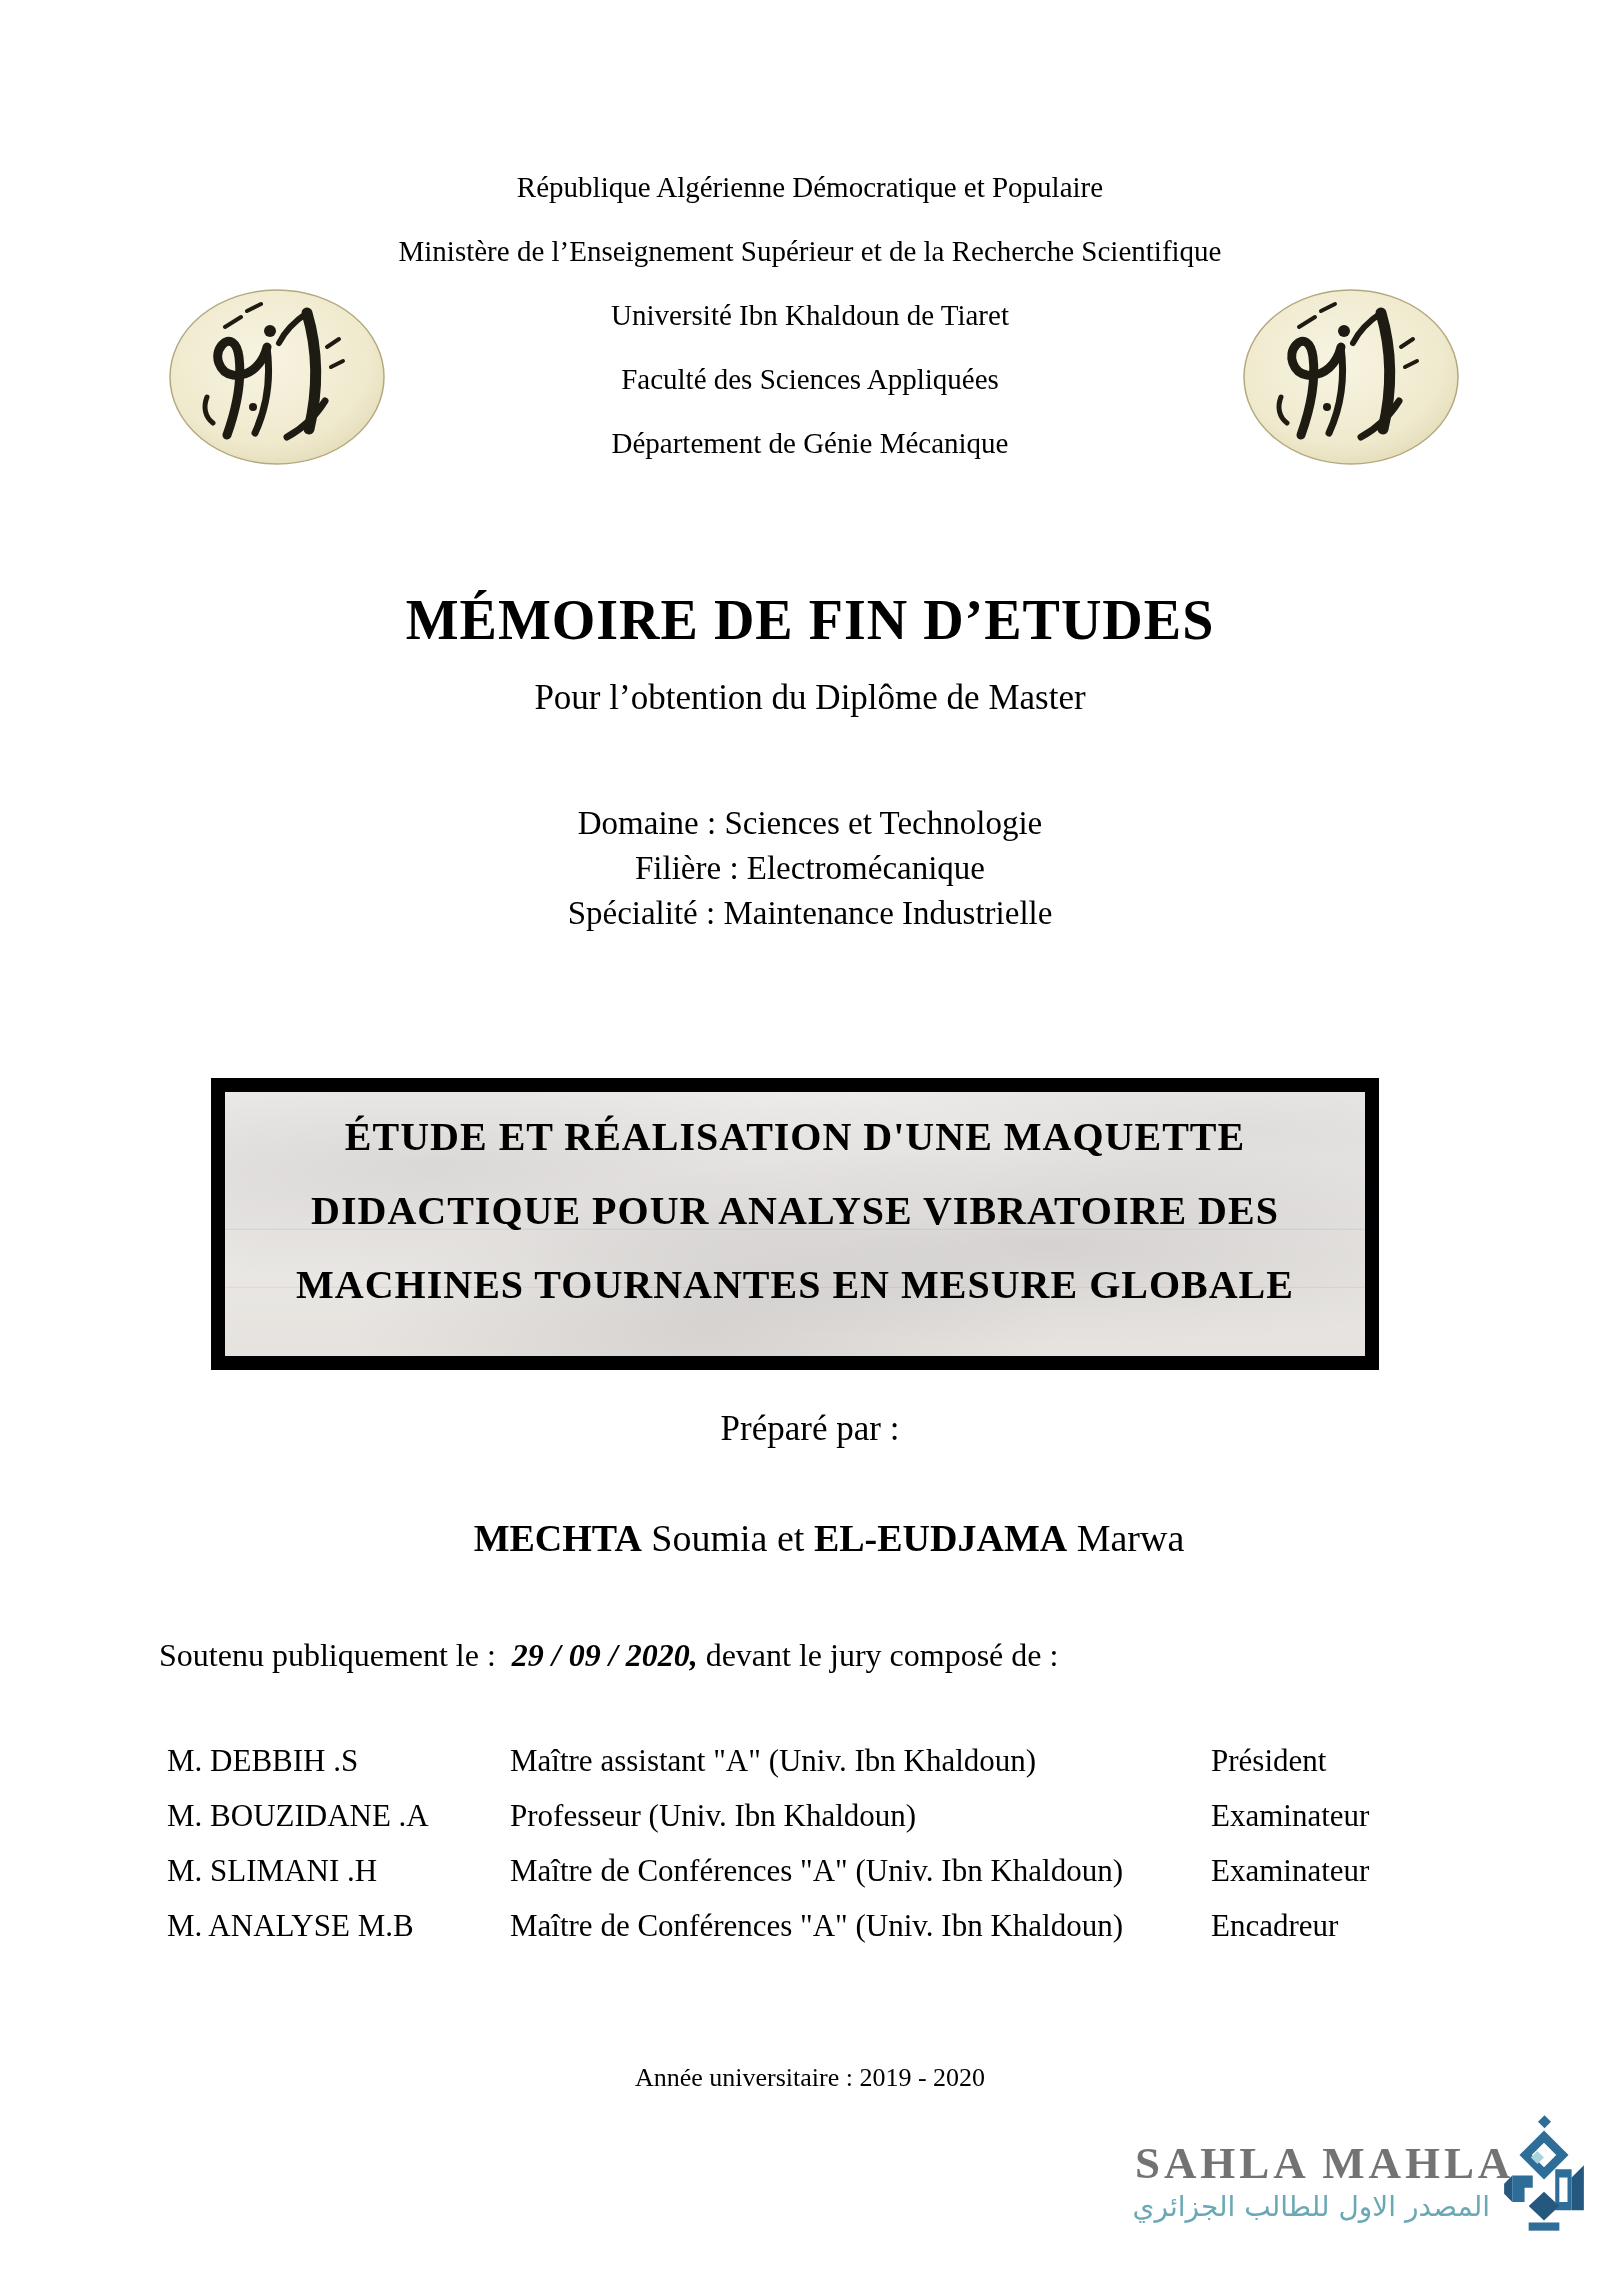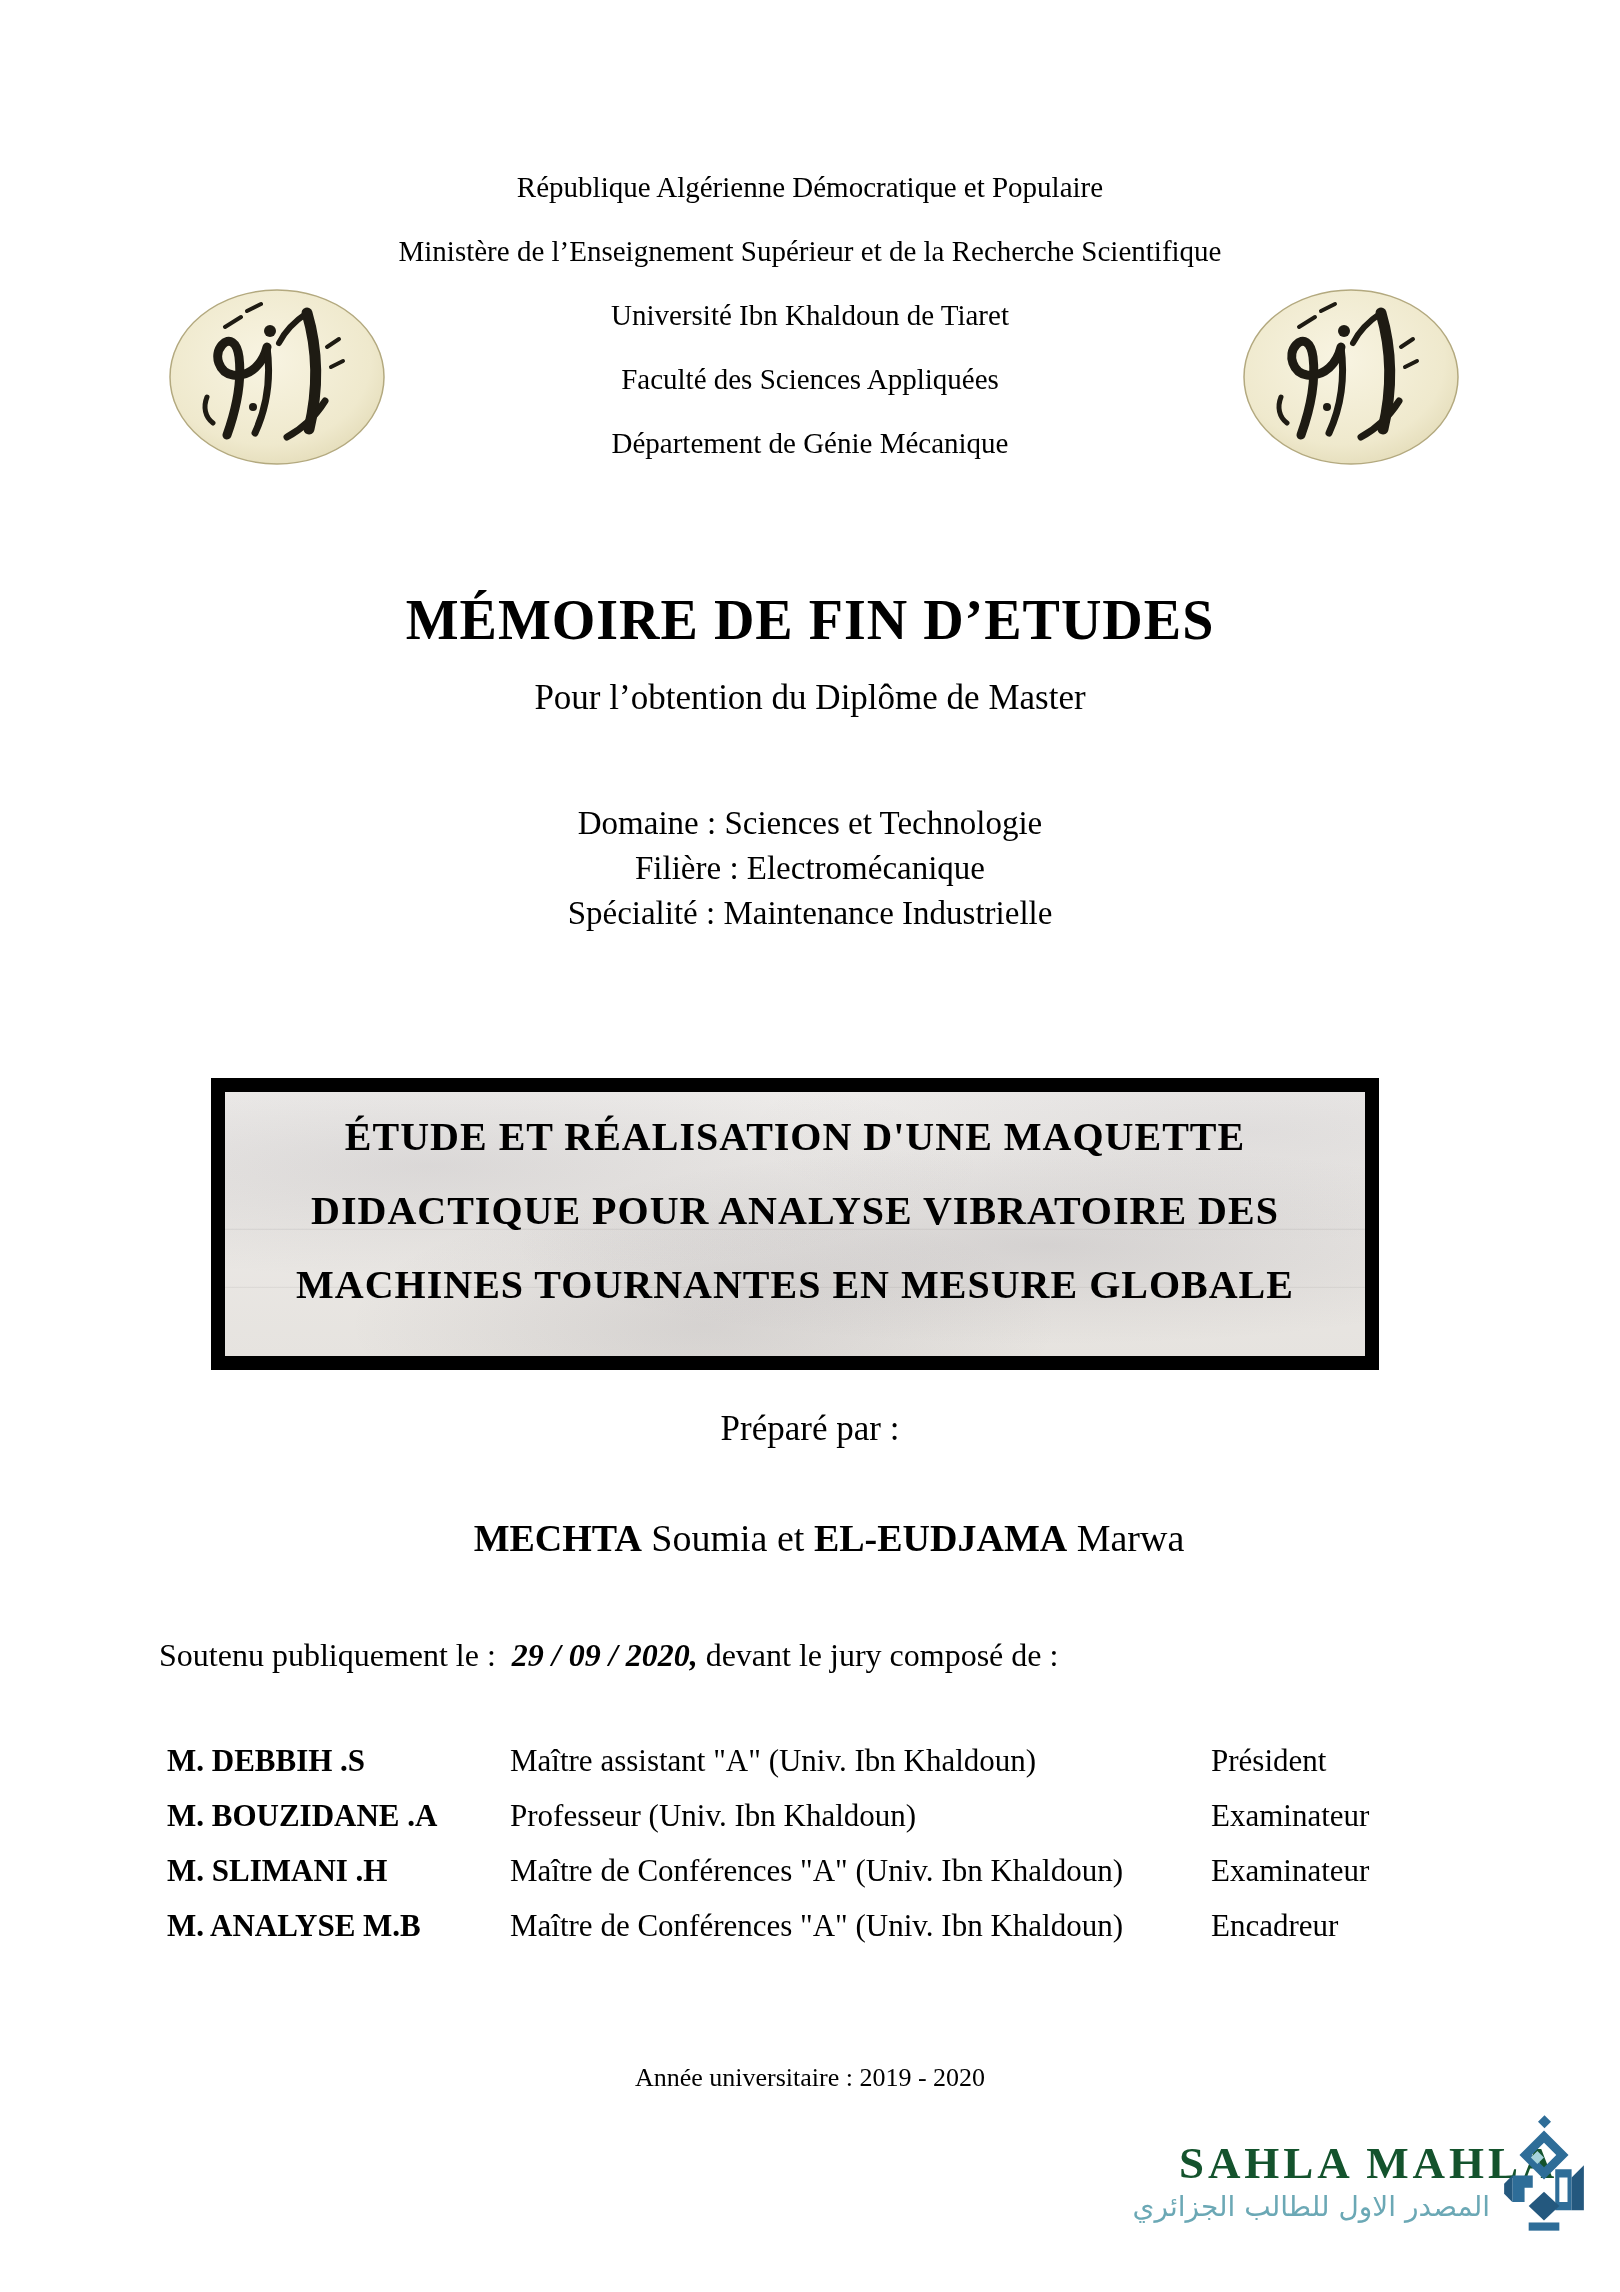--- a/index.html
+++ b/index.html
@@ -70,32 +70,31 @@
 
   
   .jury-table {
     left: 167px; top: 1737px;
     width: 1313px;
     display: grid;
     grid-template-columns: 343px 701px 1fr;
   }
   .jury-row { display: contents; }
   .jury-cell { height: 55px; font-size: 31px; line-height: 47px; white-space: nowrap; }
-  .jury-name { font-weight: bold; }
+  .jury-name { font-weight: normal; }
 
   
   .academic-year { top: 2063px; font-size: 26px; }
 
   .brand-word {
     left: 1135px; top: 2137px;
     font-size: 45px; font-weight: bold;
     letter-spacing: 3.9px;
-    color: #14532d;
+    color: #737373;
     white-space: nowrap;
-    margin-left: 44px;
   }
   .brand-tagline {
     left: 1096px; top: 2190px;
     width: 394px;
     text-align: right;
     direction: rtl;
     font-size: 28px;
     color: #6ba8b5;
     font-family: "DejaVu Sans", sans-serif;
     white-space: nowrap;

